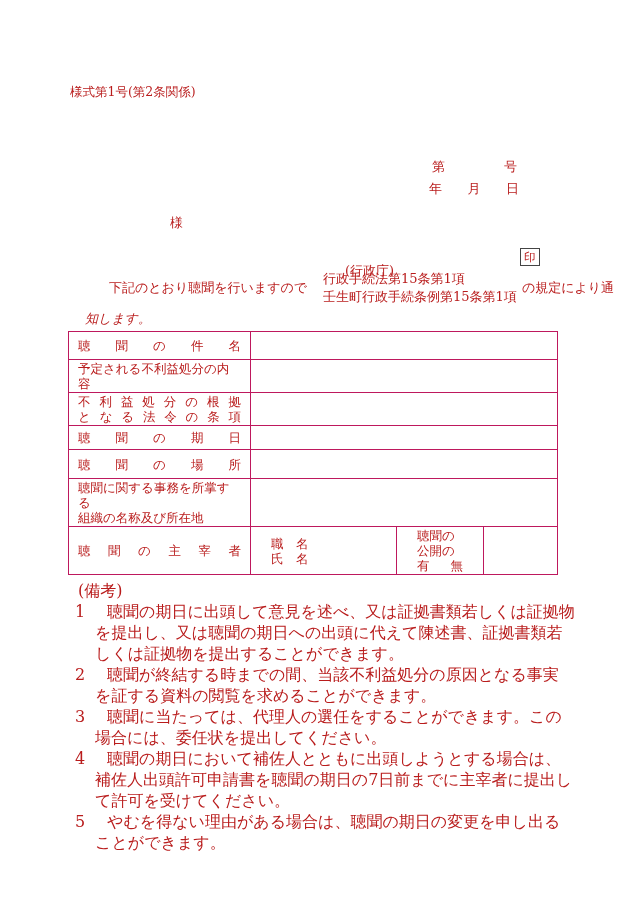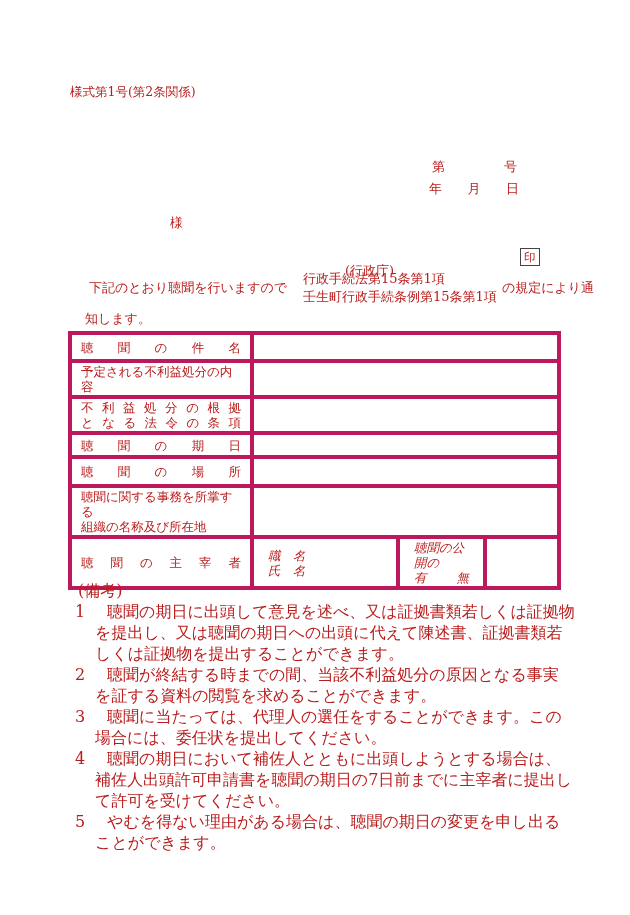--- a/index.html
+++ b/index.html
@@ -19,32 +19,32 @@
                font-size: 14.5px; letter-spacing: 13px; text-indent: 13px; }
   #doc-no    { left: 432px; top: 158px; width: 85px; display: flex;
                justify-content: space-between; font-size: 13px; }
   #doc-date  { left: 429px; top: 180px; width: 90px; display: flex;
                justify-content: space-between; font-size: 13px; }
   #addressee { left: 170px; top: 214px; font-size: 13px; }
   #agency    { left: 345px; top: 250px; font-size: 13px; margin-top: 12px; }
   #seal-box  { left: 520px; top: 248px; font-size: 11.5px;
                border: 1px solid #444; padding: 1px 3px; line-height: 14px; }
 
-  #intro { left: 74px; top: 270px; display: flex; align-items: center;
+  #intro { left: 94px; top: 270px; display: flex; align-items: center;
            font-size: 13px; white-space: nowrap; }
   #intro .lead  { margin-left: 15px; }
   #intro .laws  { margin-left: 16px; line-height: 18px; }
   #intro .tail  { margin-left: 5px; }
-  #intro-2 { left: 85px; top: 310px; font-size: 13px; }
+  #intro-2 { left: 85px; top: 310px; font-size: 13px; font-style: italic; }
 
   #main-table { position: absolute; left: 68px; top: 331px;
                 border-collapse: collapse; table-layout: fixed; }
-  #main-table td { border: 4px solid #be185d; font-size: 12.5px;
+  #main-table td { border: 1px solid #be185d; font-size: 12.5px;
                    padding: 1px 9px; line-height: 15px; overflow: hidden; }
-  #main-table td.sub { padding: 1px 14px; font-style: italic; }
+  #main-table td.sub { padding: 1px 20px; }
   .spread { text-align: justify; text-align-last: justify; text-justify: inter-character; }
   .pub-line2 { display: flex; justify-content: space-between; }
 
   #remarks { left: 72px; top: 580px; width: 503px;
              font-size: 16px; line-height: 21px; }
   #remarks .rhead { margin-left: 6px; }
   #remarks .ritem { margin-left: 13px; padding-left: 10px; text-indent: -10px; }
   #remarks .rnum  { display: inline-block; width: 22px; }
 </style>
 </head>

